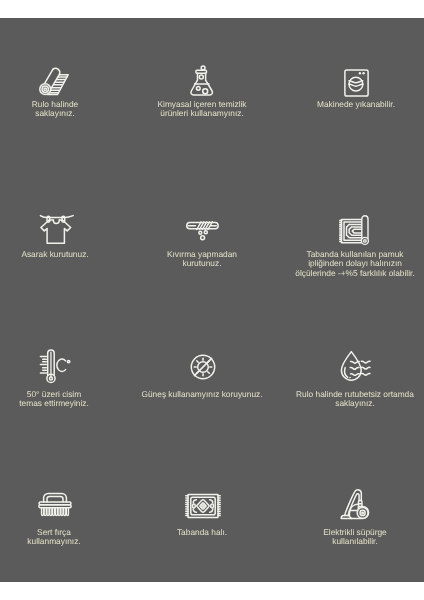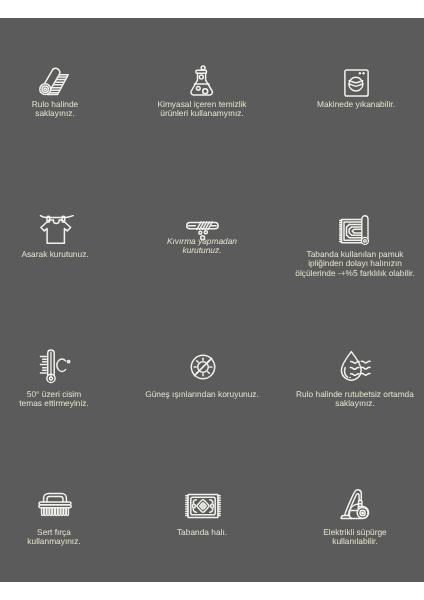--- a/index.html
+++ b/index.html
@@ -209,27 +209,27 @@
         <circle cx="22.6" cy="24.9" r="0.75"></circle> 
       </g>
     </svg>
   </div>
   <div class="cap" style="left:-30.5px;top:100.2px;">Rulo halinde
 saklayınız.</div>
   <div class="cap" style="left:117.0px;top:100px;">Kimyasal içeren temizlik
 ürünleri kullanamyınız.</div>
   <div class="cap" style="left:270.5px;top:100.2px;">Makinede yıkanabilir.</div>
   <div class="cap" style="left:-30.0px;top:250.4px;">Asarak kurutunuz.</div>
-  <div class="cap" style="left:116.5px;top:237px;font-style:italic;">Kıvırma yapmadan
+  <div class="cap" style="left:116.5px;top:250px;">Kıvırma yapmadan
 kurutunuz.</div>
   <div class="cap" style="left:269.5px;top:250.4px;">Tabanda kullanılan pamuk
 ipliğinden dolayı halınızın
 ölçülerinde -+%5 farklılık olabilir.</div>
   <div class="cap" style="left:-31.0px;top:390.4px;">50° üzeri cisim
 temas ettirmeyiniz.</div>
-  <div class="cap" style="left:117.0px;top:390.4px;">Güneş ışınlarından koruyunuz.</div>
+  <div class="cap" style="left:117.0px;top:390.4px;">Güneş kullanamyınız koruyunuz.</div>
   <div class="cap" style="left:270.0px;top:390.4px;">Rulo halinde rutubetsiz ortamda
 saklayınız.</div>
   <div class="cap" style="left:-31.0px;top:527.9px;">Sert fırça
 kullanmayınız.</div>
   <div class="cap" style="left:117.0px;top:527.9px;">Tabanda halı.</div>
   <div class="cap" style="left:270.0px;top:527.9px;">Elektrikli süpürge
 kullanılabilir.</div>
 
 </body></html>

